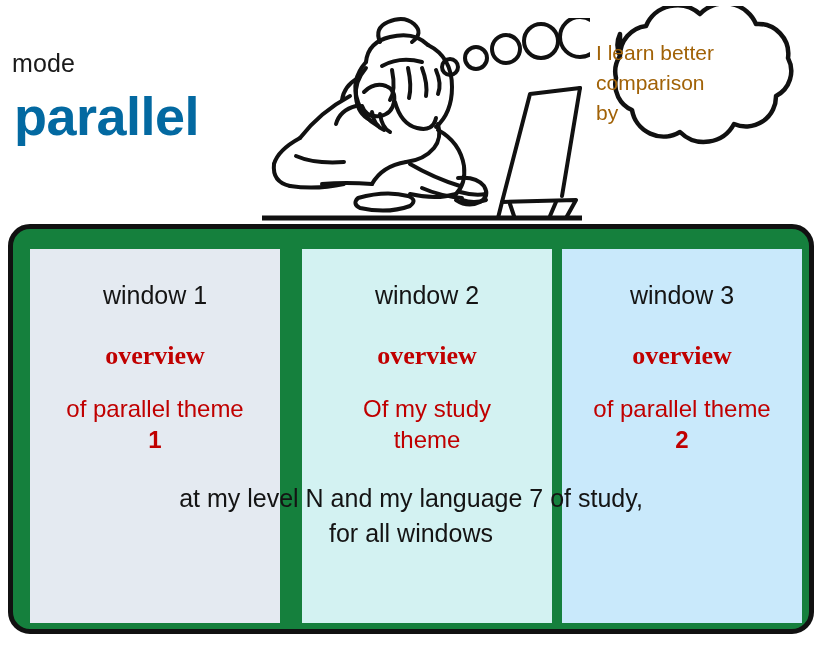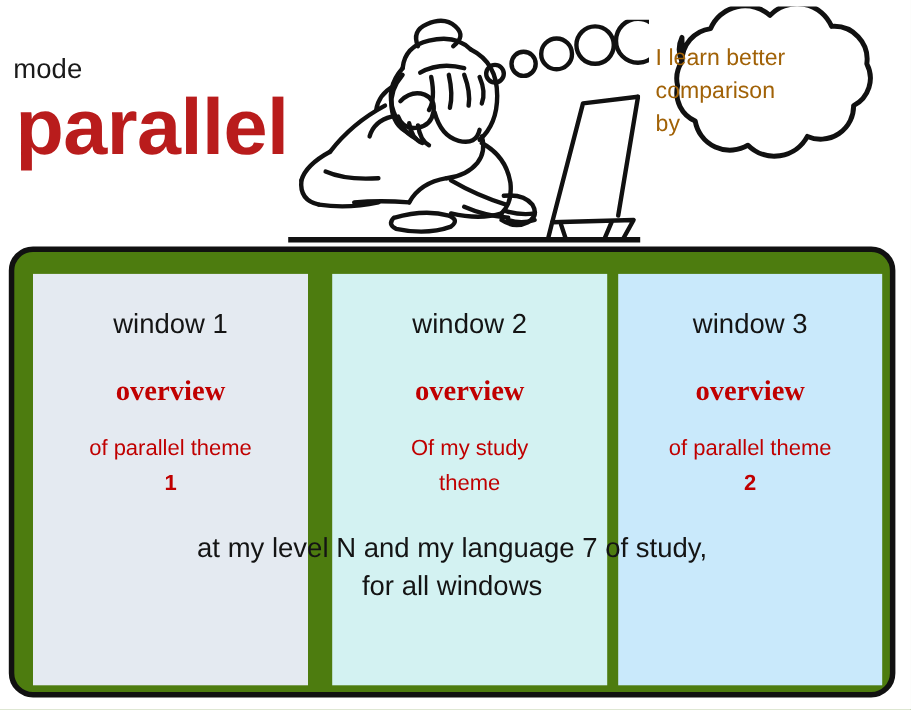--- a/index.html
+++ b/index.html
@@ -28,24 +28,24 @@
     font-size: 25px;
     line-height: 30px;
     color: #1a1a1a;
     letter-spacing: .1px;
     white-space: nowrap;
   }
   #header-mode-value {
     position: absolute;
     left: 14px;
     top: 85px;
-    font-size: 72px;
+    font-size: 54px;
     line-height: 62px;
     font-weight: bold;
-    color: #b91c1c;
+    color: #0369a1;
     letter-spacing: -.5px;
     white-space: nowrap;
   }
 
   
   #illustration {
     position: absolute;
     left: 262px;
     top: 6px;
     width: 320px;
@@ -84,21 +84,21 @@
   
   #windows-frame {
     position: absolute;
     left: 8px;
     top: 224px;
     width: 806px;
     height: 410px;
     border: 5px solid #111111;
     border-radius: 22px;
     box-sizing: border-box;
-    background: #4d7c0f;
+    background: #15803d;
   }
 
   .window-panel {
     position: absolute;
     top: 20px;
     width: 250px;
     height: 374px;
     box-sizing: border-box;
   }
   #window-panel-1 { left: 17px;  background: #e4eaf1; }
@@ -123,21 +123,21 @@
     line-height: 30px;
     font-weight: bold;
     color: #c00000;
     font-family: Liberation Serif, serif;
   }
   .window-subtitle {
     position: absolute;
     left: 0; right: 0;
     top: 144px;
     text-align: center;
-    font-size: 20px;
+    font-size: 24px;
     line-height: 31px;
     color: #c00000;
   }
   .window-subtitle .sub-num {
     display: block;
     font-weight: bold;
   }
 
   
   #windows-caption {

